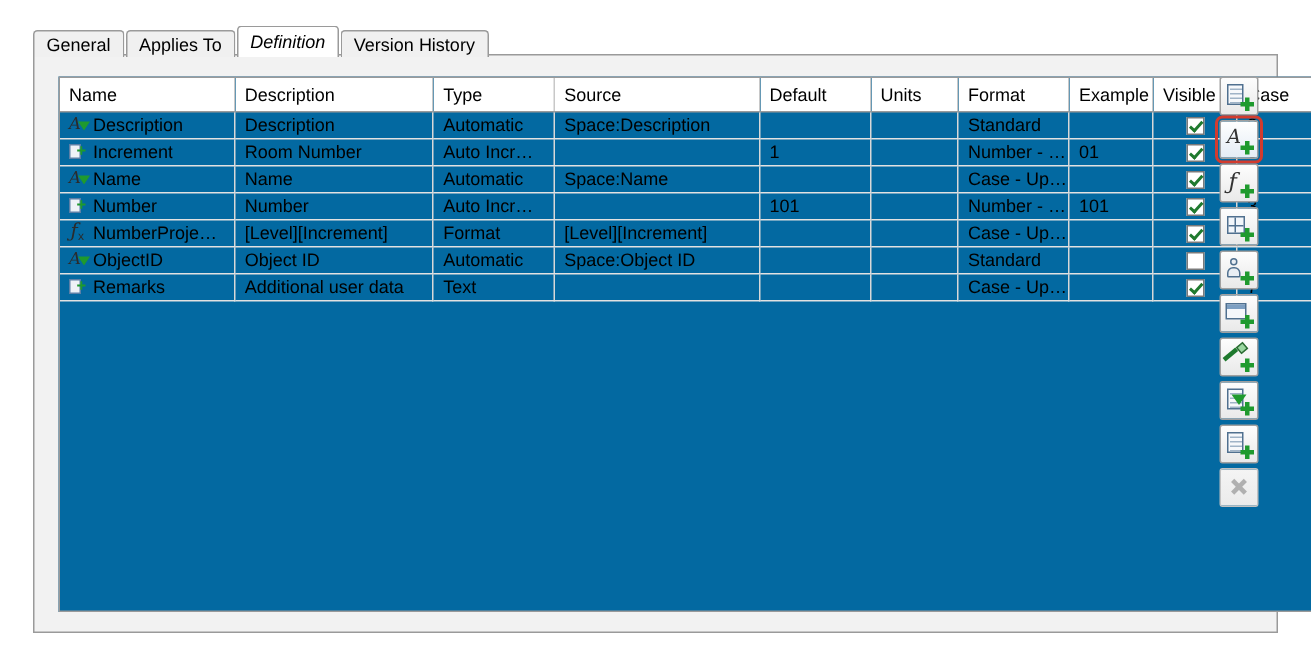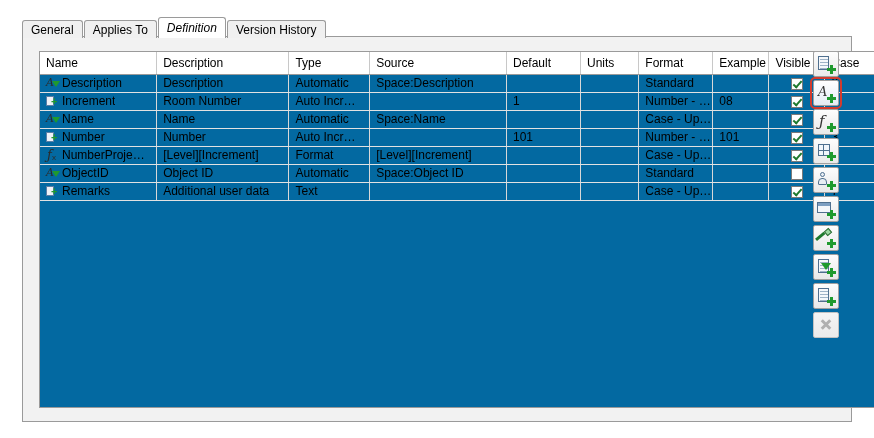--- a/index.html
+++ b/index.html
@@ -479,21 +479,21 @@
                 <span class="gi gi-list"></span>
                 <span class="txt">Increment</span>
               </span>
             </td>
             <td>Room Number</td>
             <td>Auto Incr…</td>
             <td class="cell-selected"></td>
             <td>1</td>
             <td></td>
             <td>Number - …</td>
-            <td>08</td>
+            <td>01</td>
             <td class="c-center">
               <span class="cb on"></span>
             </td>
             <td>6</td>
           </tr>
 
 
           <tr>
             <td>
               <span class="name-cell">

